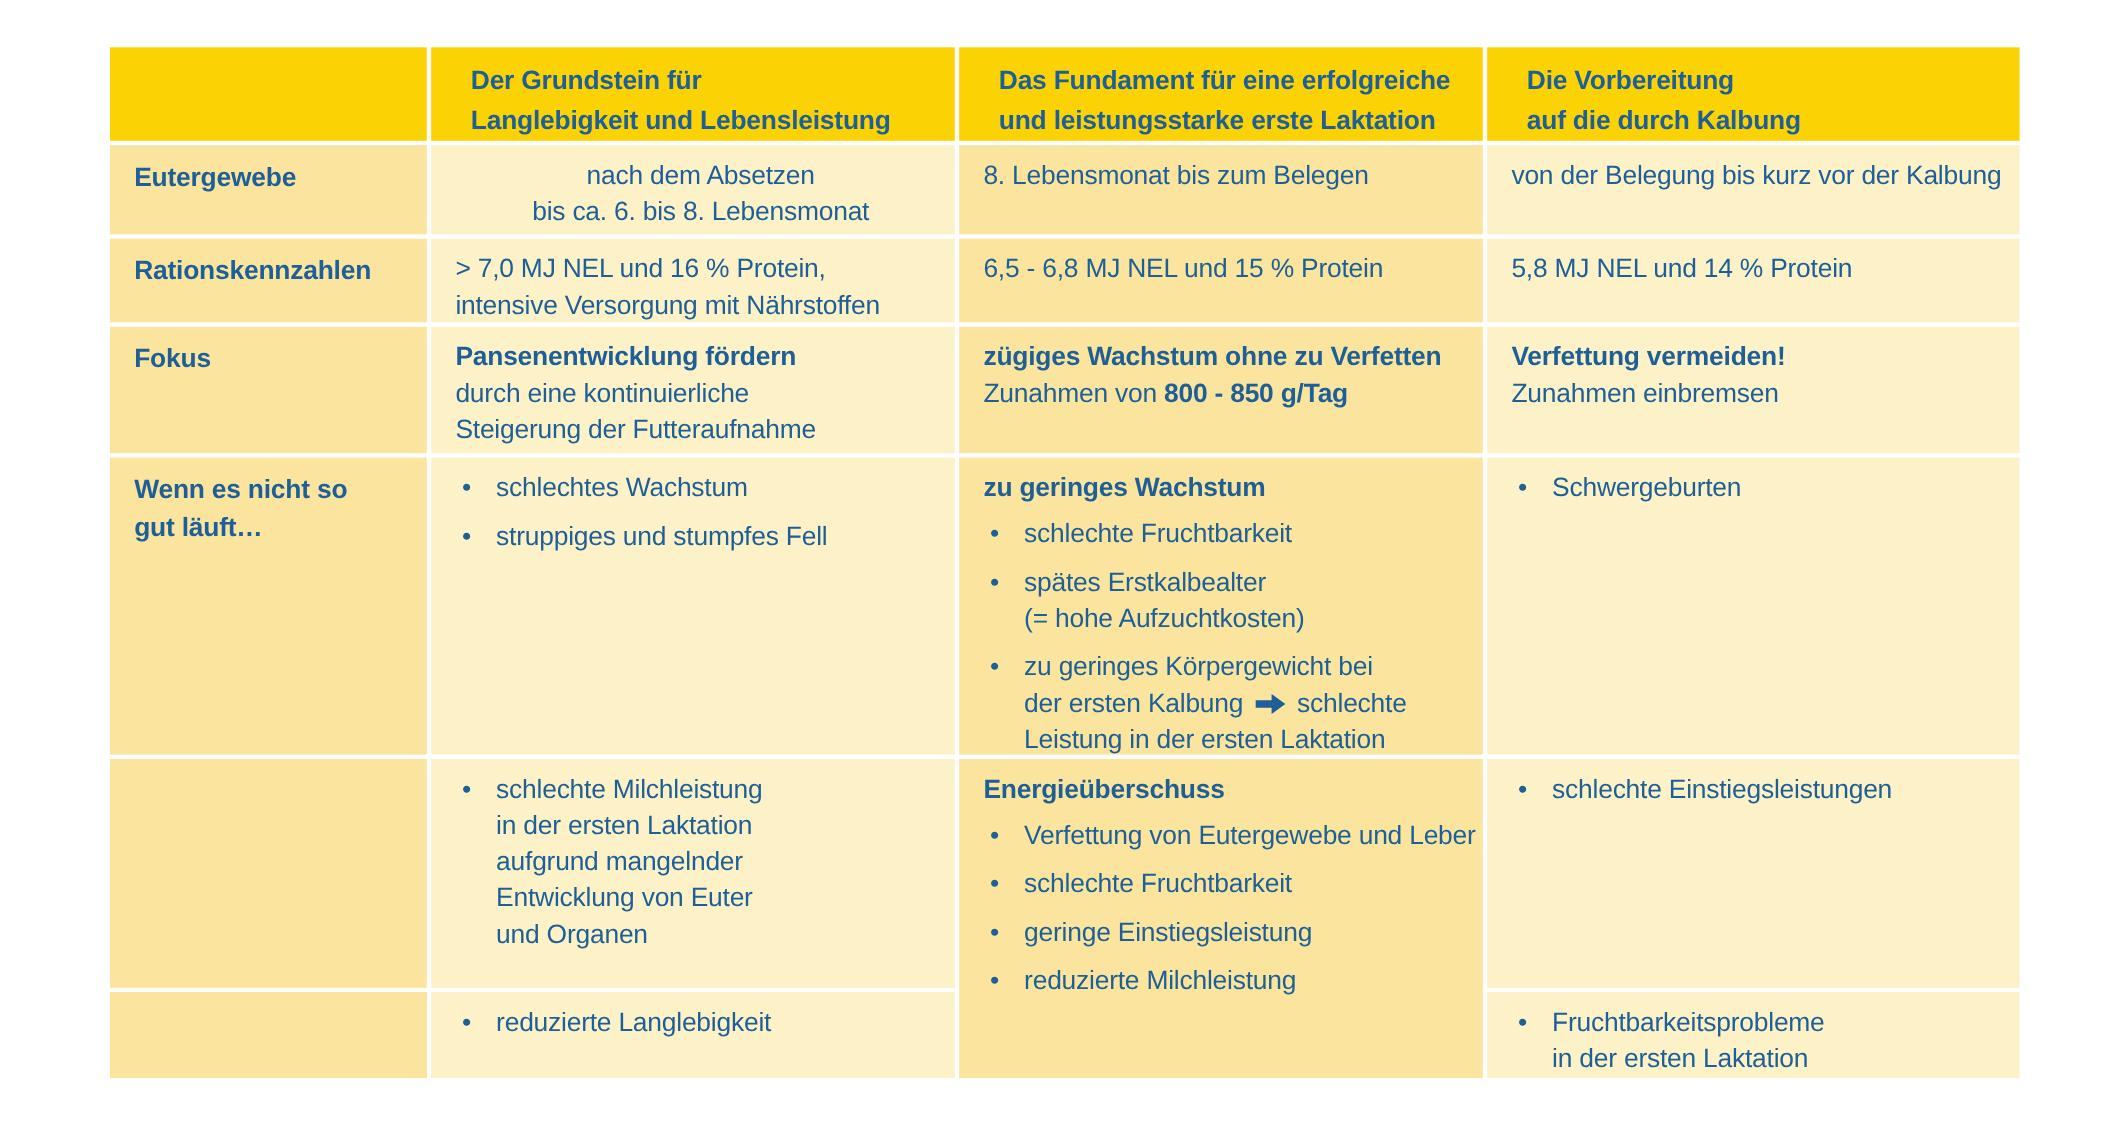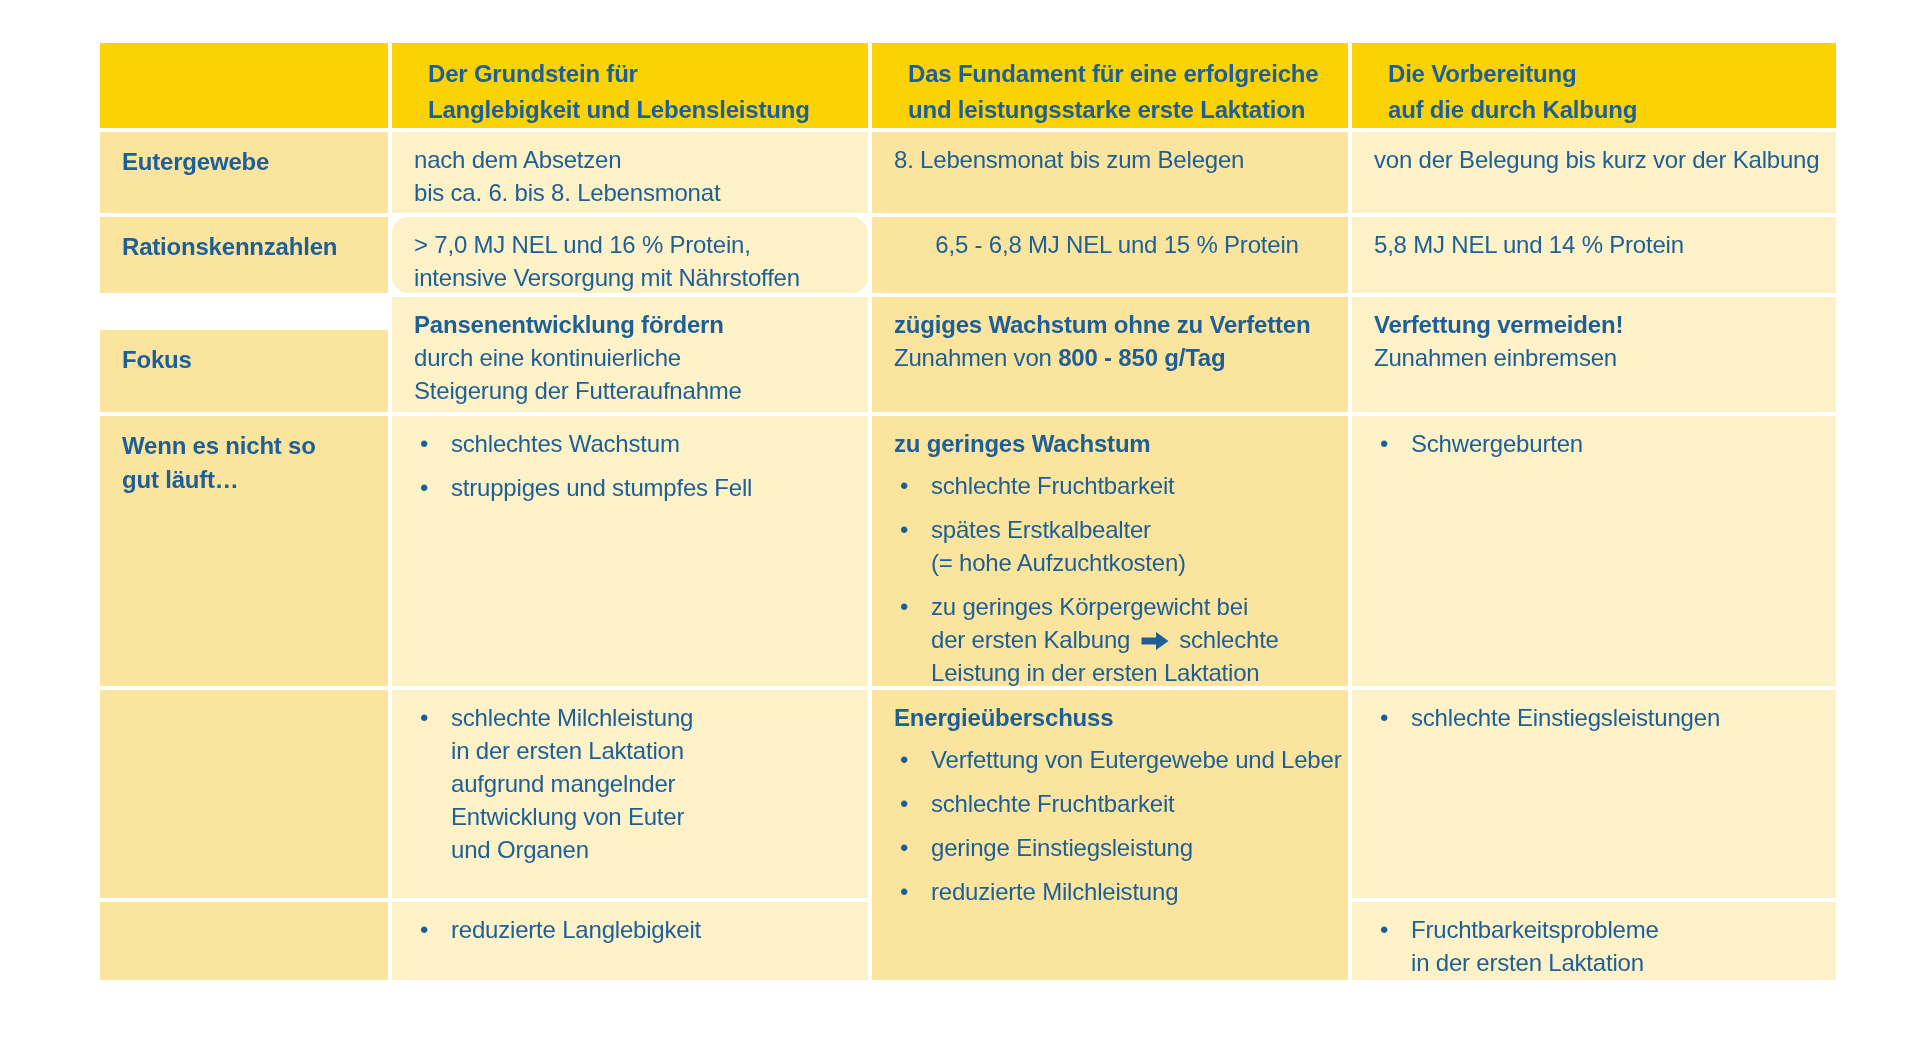--- a/index.html
+++ b/index.html
@@ -69,57 +69,57 @@
       <div class="cell med label" style="grid-area: 2 / 1;">
         <div class="para">
           <span class="line">Eutergewebe</span>
         </div>
       </div>
       <div class="cell med label" style="grid-area: 3 / 1;">
         <div class="para">
           <span class="line">Rationskennzahlen</span>
         </div>
       </div>
-      <div class="cell med label" style="grid-area: 4 / 1; margin-top: 33px;">
+      <div class="cell med label" style="grid-area: 4 / 1;">
         <div class="para">
           <span class="line">Fokus</span>
         </div>
       </div>
       <div class="cell med label" style="grid-area: 5 / 1;">
         <div class="para">
           <span class="line">Wenn es nicht so</span>
           <span class="line">gut läuft…</span>
         </div>
       </div>
       <div class="cell med label" style="grid-area: 6 / 1;"></div>
       <div class="cell med label" style="grid-area: 7 / 1;"></div>
       <div class="cell med label" style="grid-area: 7 / 1;"></div>
-      <div class="cell lt" style="grid-area: 2 / 2;">
+      <div class="cell lt" style="grid-area: 2 / 2; text-align: center;">
         <div class="para">
           <span class="line">nach dem Absetzen</span>
           <span class="line">bis ca. 6. bis 8. Lebensmonat</span>
         </div>
       </div>
       <div class="cell med" style="grid-area: 2 / 3;">
         <div class="para">
           <span class="line">8. Lebensmonat bis zum Belegen</span>
         </div>
       </div>
       <div class="cell lt" style="grid-area: 2 / 4;">
         <div class="para">
           <span class="line">von der Belegung bis kurz vor der Kalbung</span>
         </div>
       </div>
-      <div class="cell lt" style="grid-area: 3 / 2; border-radius: 16px;">
+      <div class="cell lt" style="grid-area: 3 / 2;">
         <div class="para">
           <span class="line">&gt; 7,0 MJ NEL und 16 % Protein,</span>
           <span class="line">intensive Versorgung mit Nährstoffen</span>
         </div>
       </div>
-      <div class="cell med" style="grid-area: 3 / 3; text-align: center;">
+      <div class="cell med" style="grid-area: 3 / 3;">
         <div class="para">
           <span class="line">6,5 - 6,8 MJ NEL und 15 % Protein</span>
         </div>
       </div>
       <div class="cell lt" style="grid-area: 3 / 4;">
         <div class="para">
           <span class="line">5,8 MJ NEL und 14 % Protein</span>
         </div>
       </div>
       <div class="cell lt" style="grid-area: 4 / 2;">

